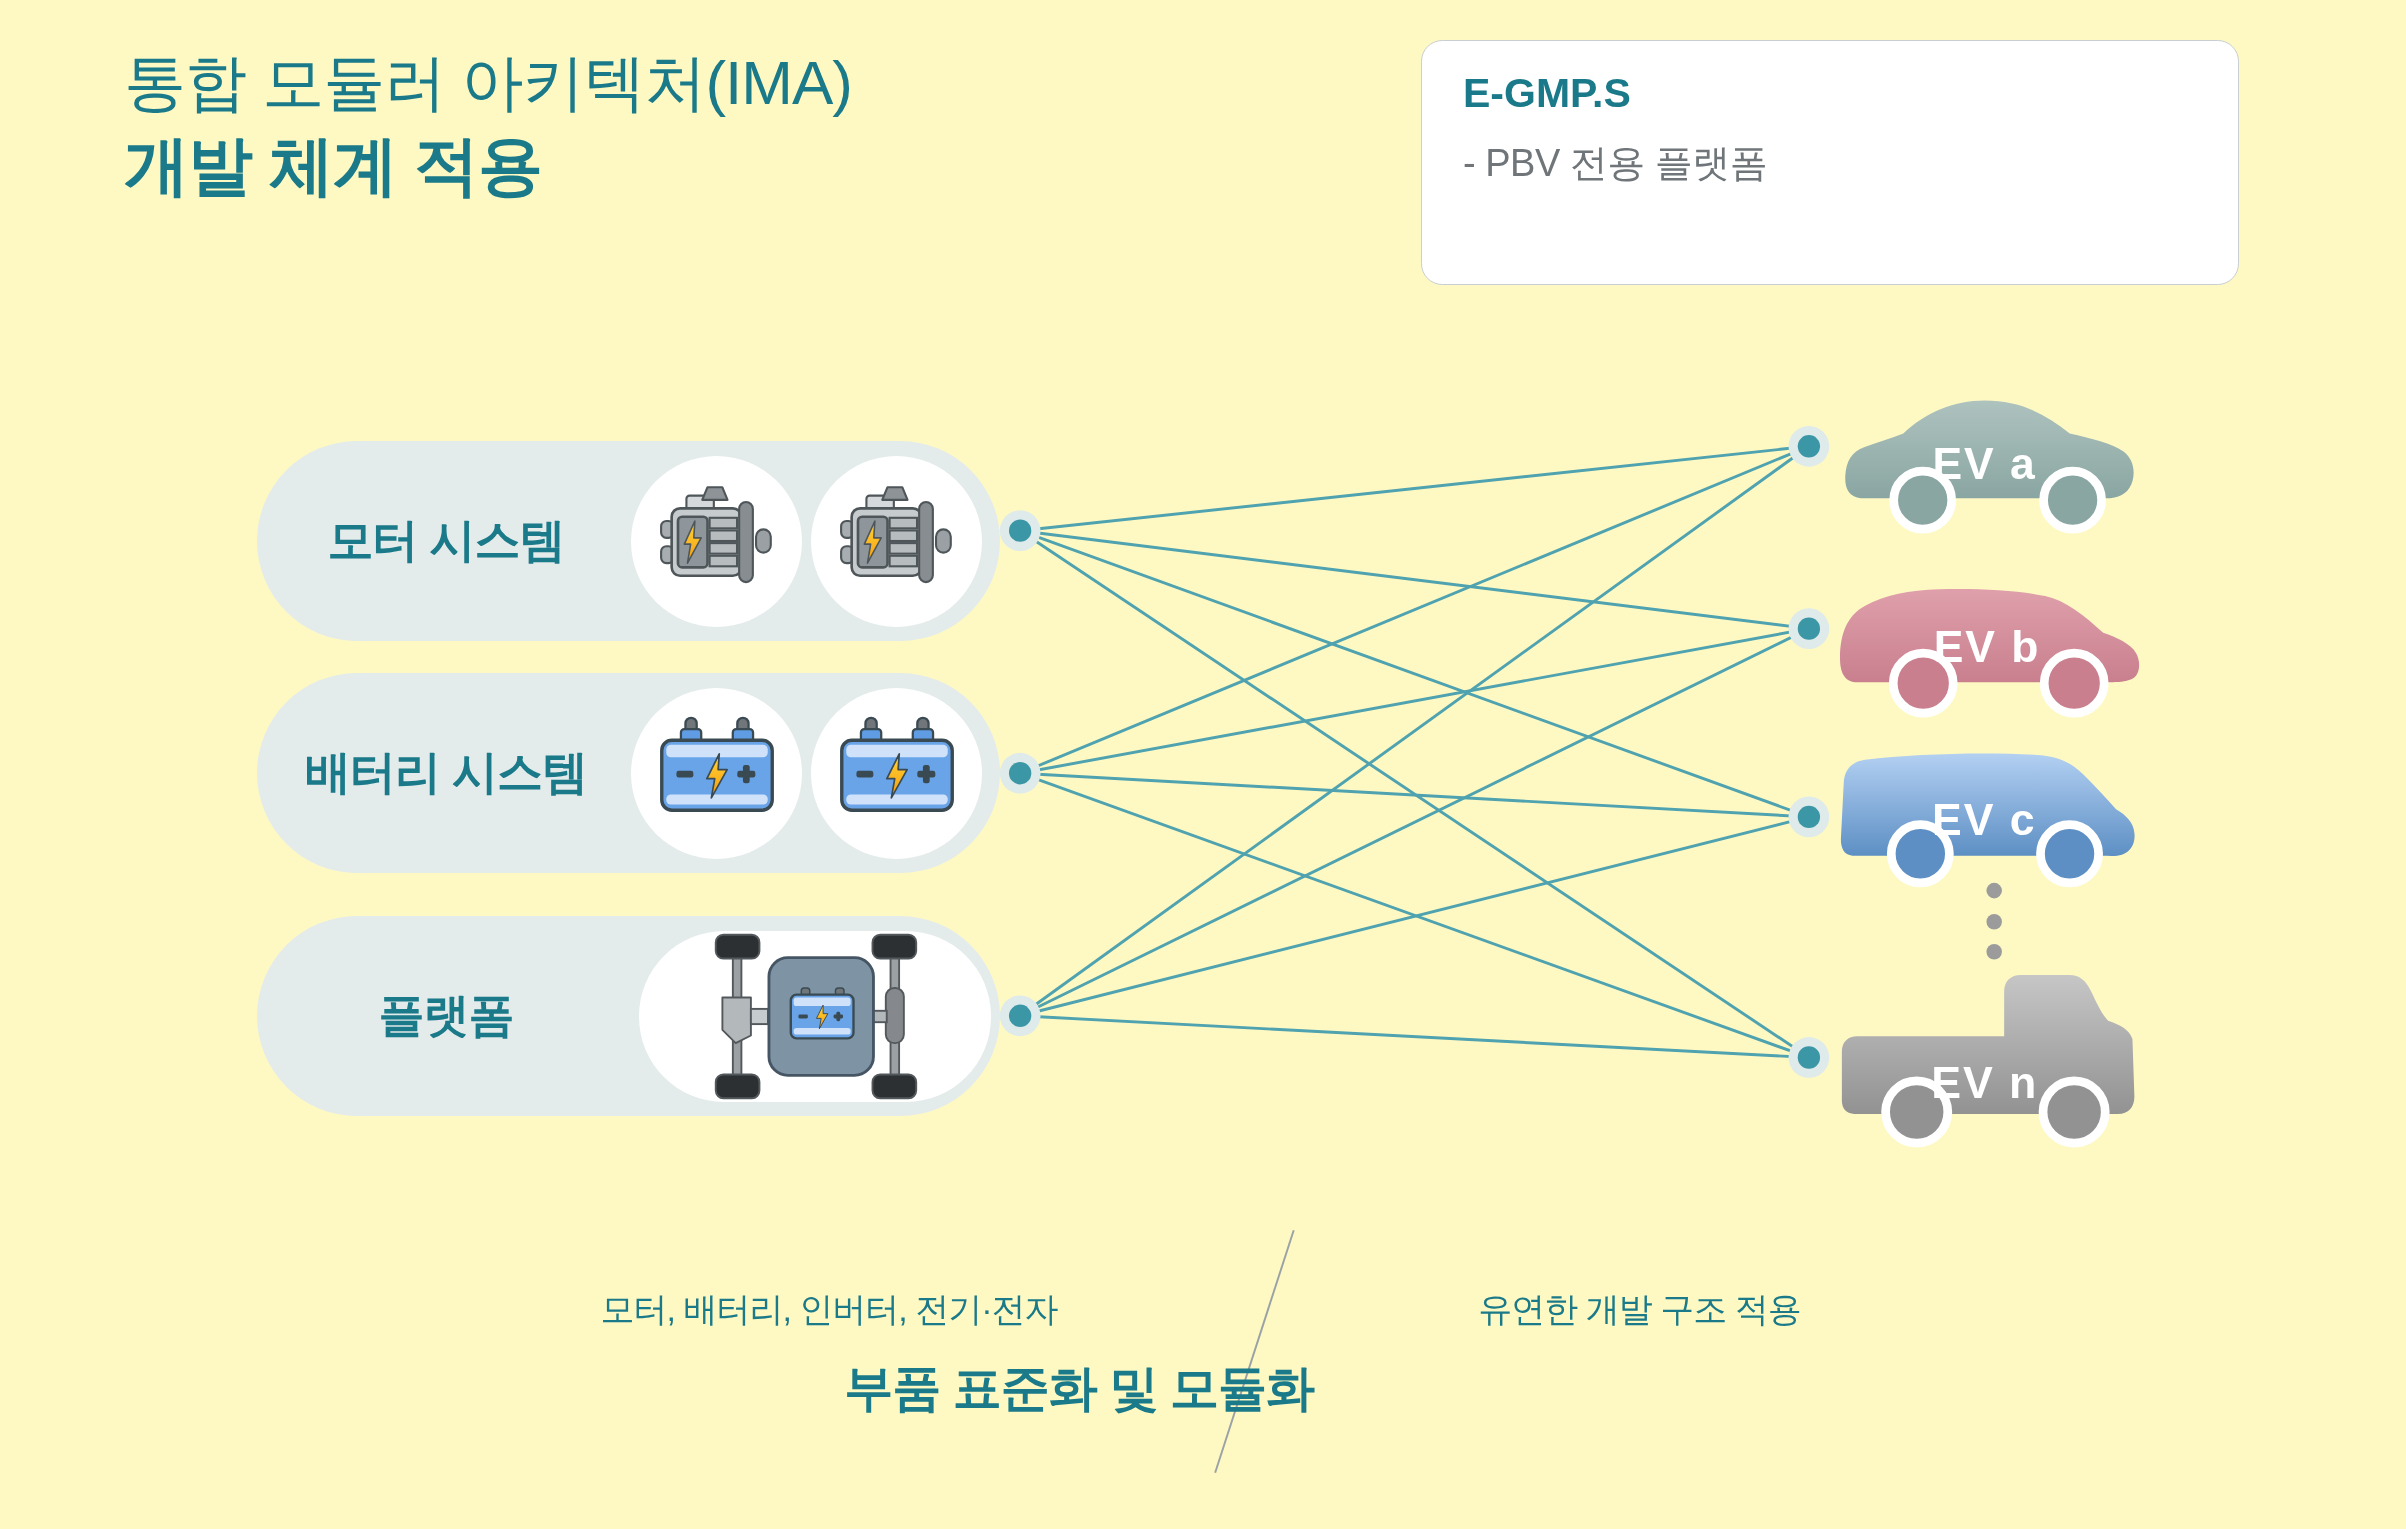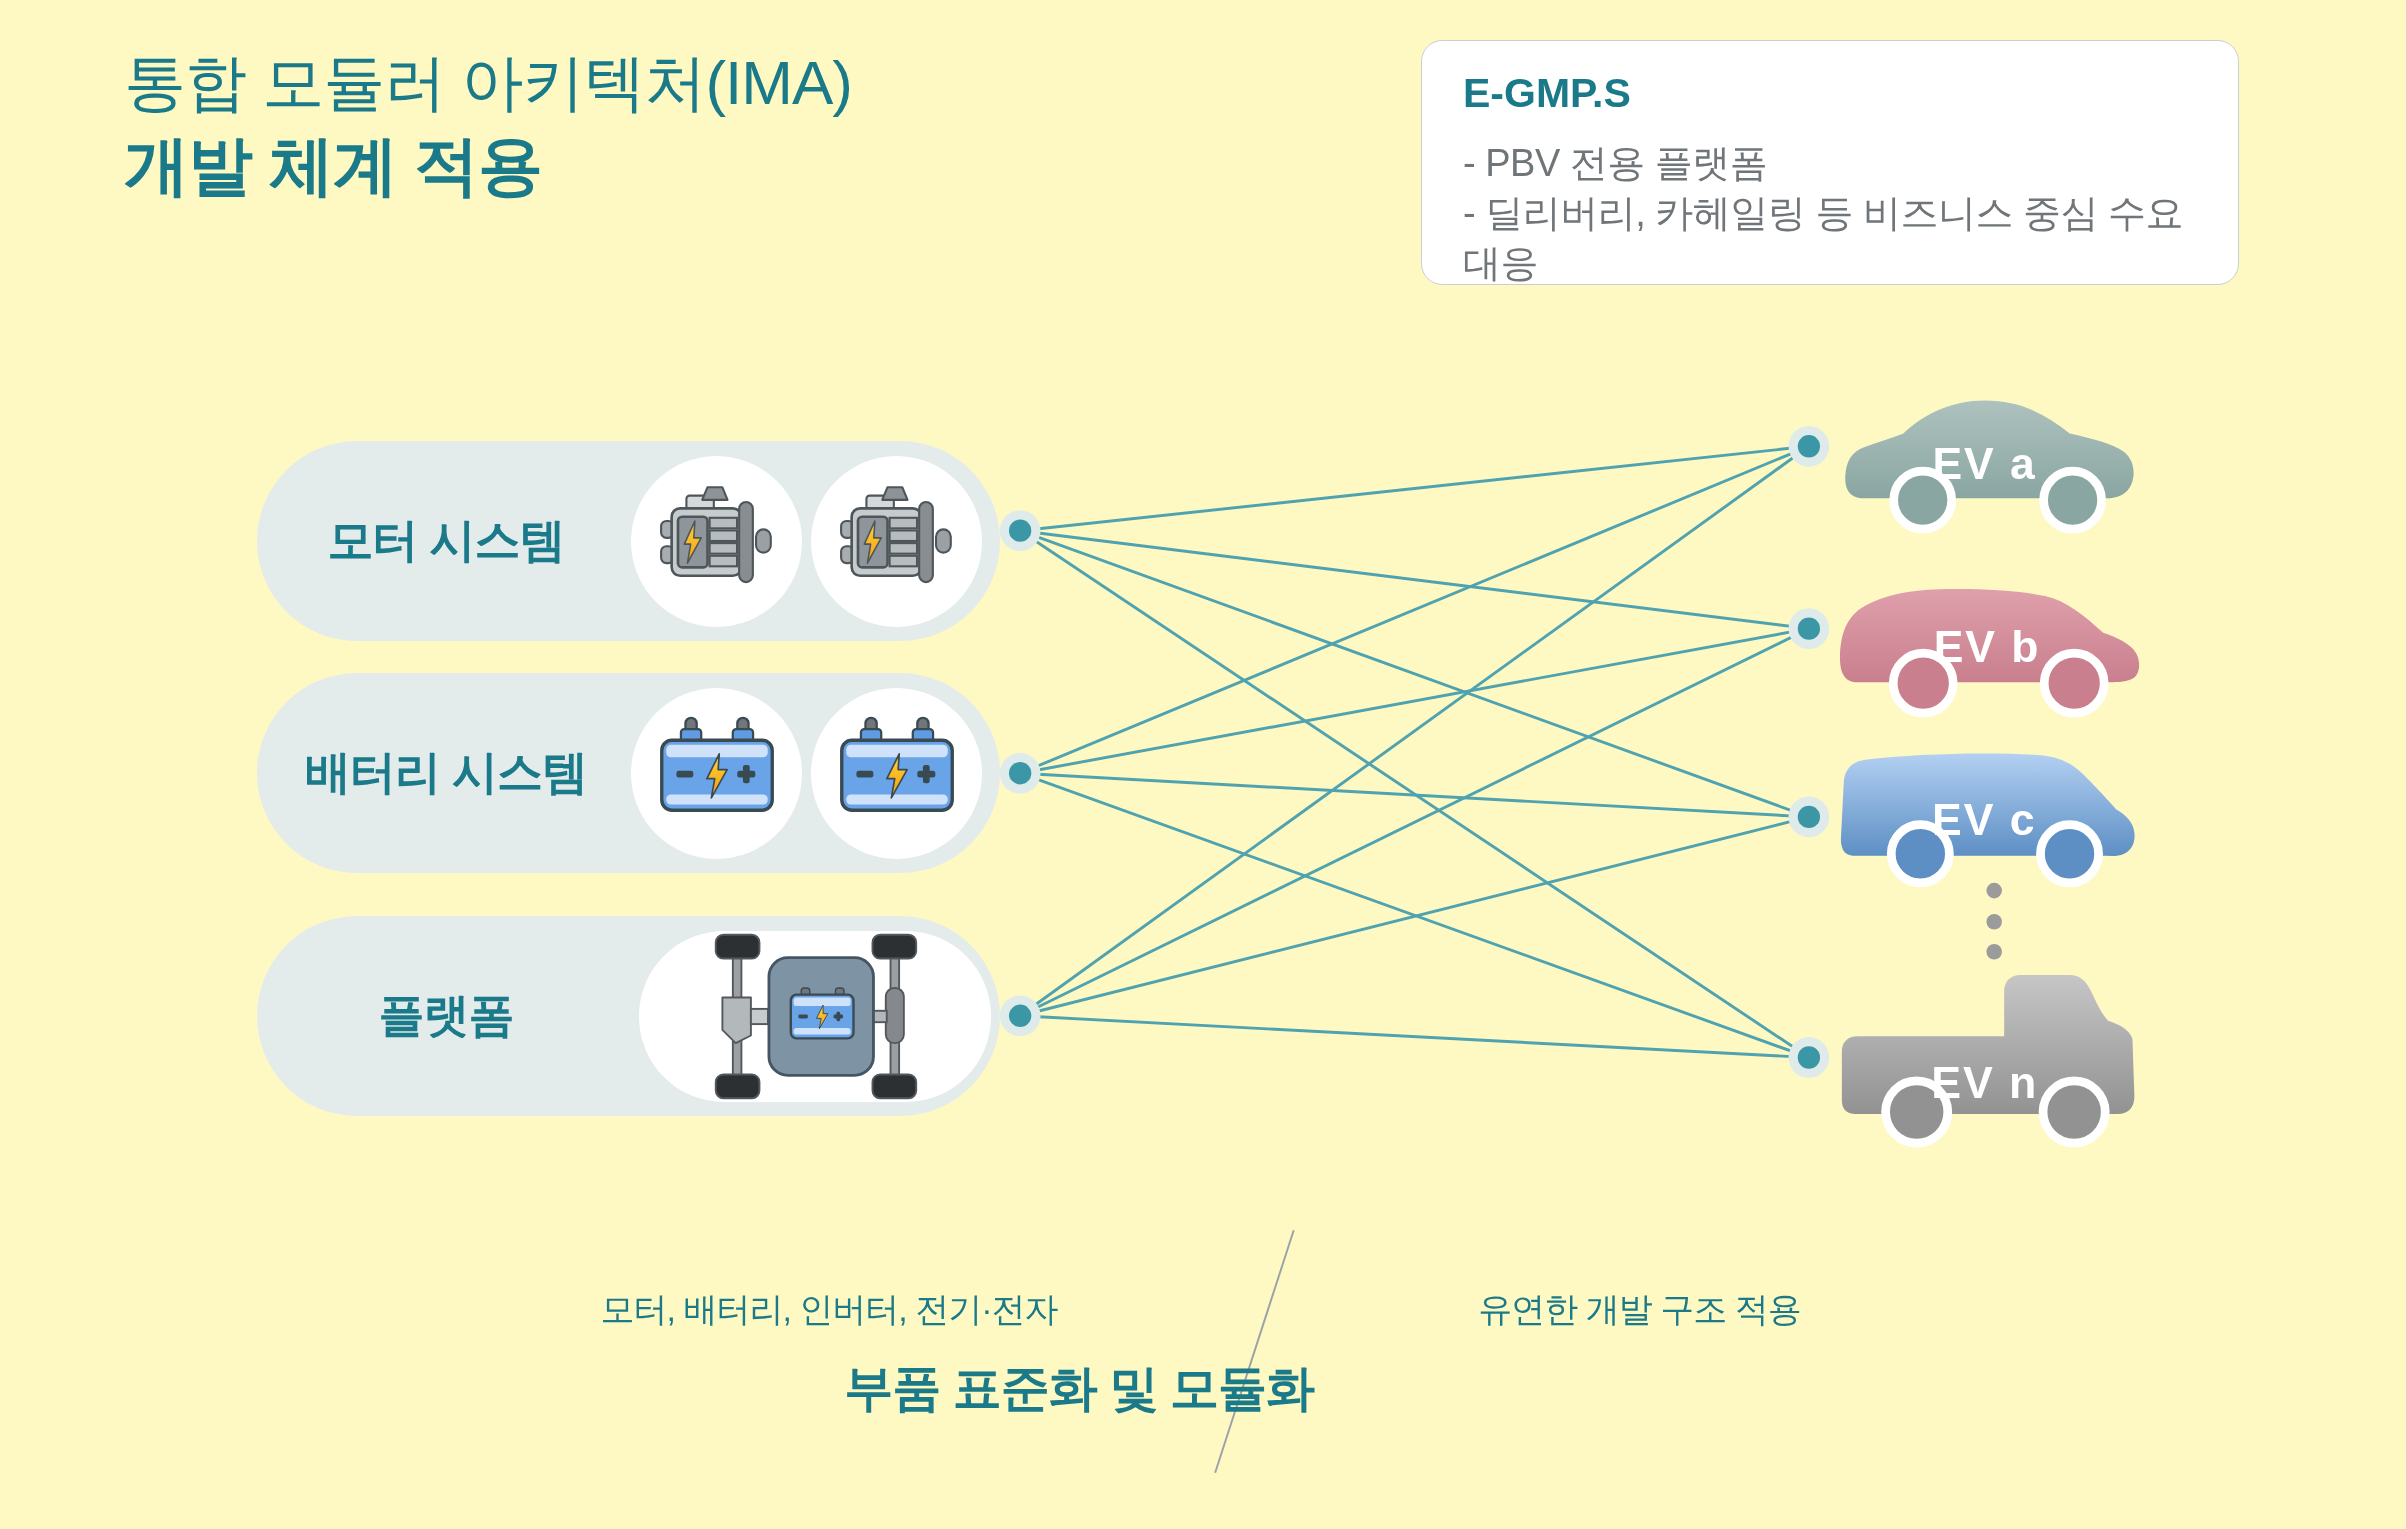--- a/index.html
+++ b/index.html
@@ -56,21 +56,20 @@
   </svg>
 
   <div class="title">
     <div class="title-line1">통합 모듈러 아키텍처(IMA)</div>
     <div class="title-line2">개발 체계 적용</div>
   </div>
 
   <div class="info-box">
     <div class="info-title">E-GMP.S</div>
     <div class="info-bullet">-  PBV 전용 플랫폼</div>
-    <div class="info-bullet">-  딜리버리, 카헤일링 등 비즈니스 중심 수요 대응</div>
   </div>
 
   <div class="pill" style="top:441px">
     <div class="pill-label">모터 시스템</div>
     <div class="icon-circle c1">
       <svg width="116" height="116" viewBox="0 0 110 110">
         <rect x="2" y="36" width="12" height="16" rx="5" fill="#a7adb0" stroke="#4f565a" stroke-width="2"></rect>
         <rect x="2" y="60" width="12" height="16" rx="5" fill="#a7adb0" stroke="#4f565a" stroke-width="2"></rect>
         <rect x="92" y="44" width="14" height="22" rx="7" fill="#9aa0a4" stroke="#4f565a" stroke-width="2"></rect>
         <rect x="26" y="12" width="26" height="14" rx="3" fill="#d6d9db" stroke="#4f565a" stroke-width="2"></rect>

